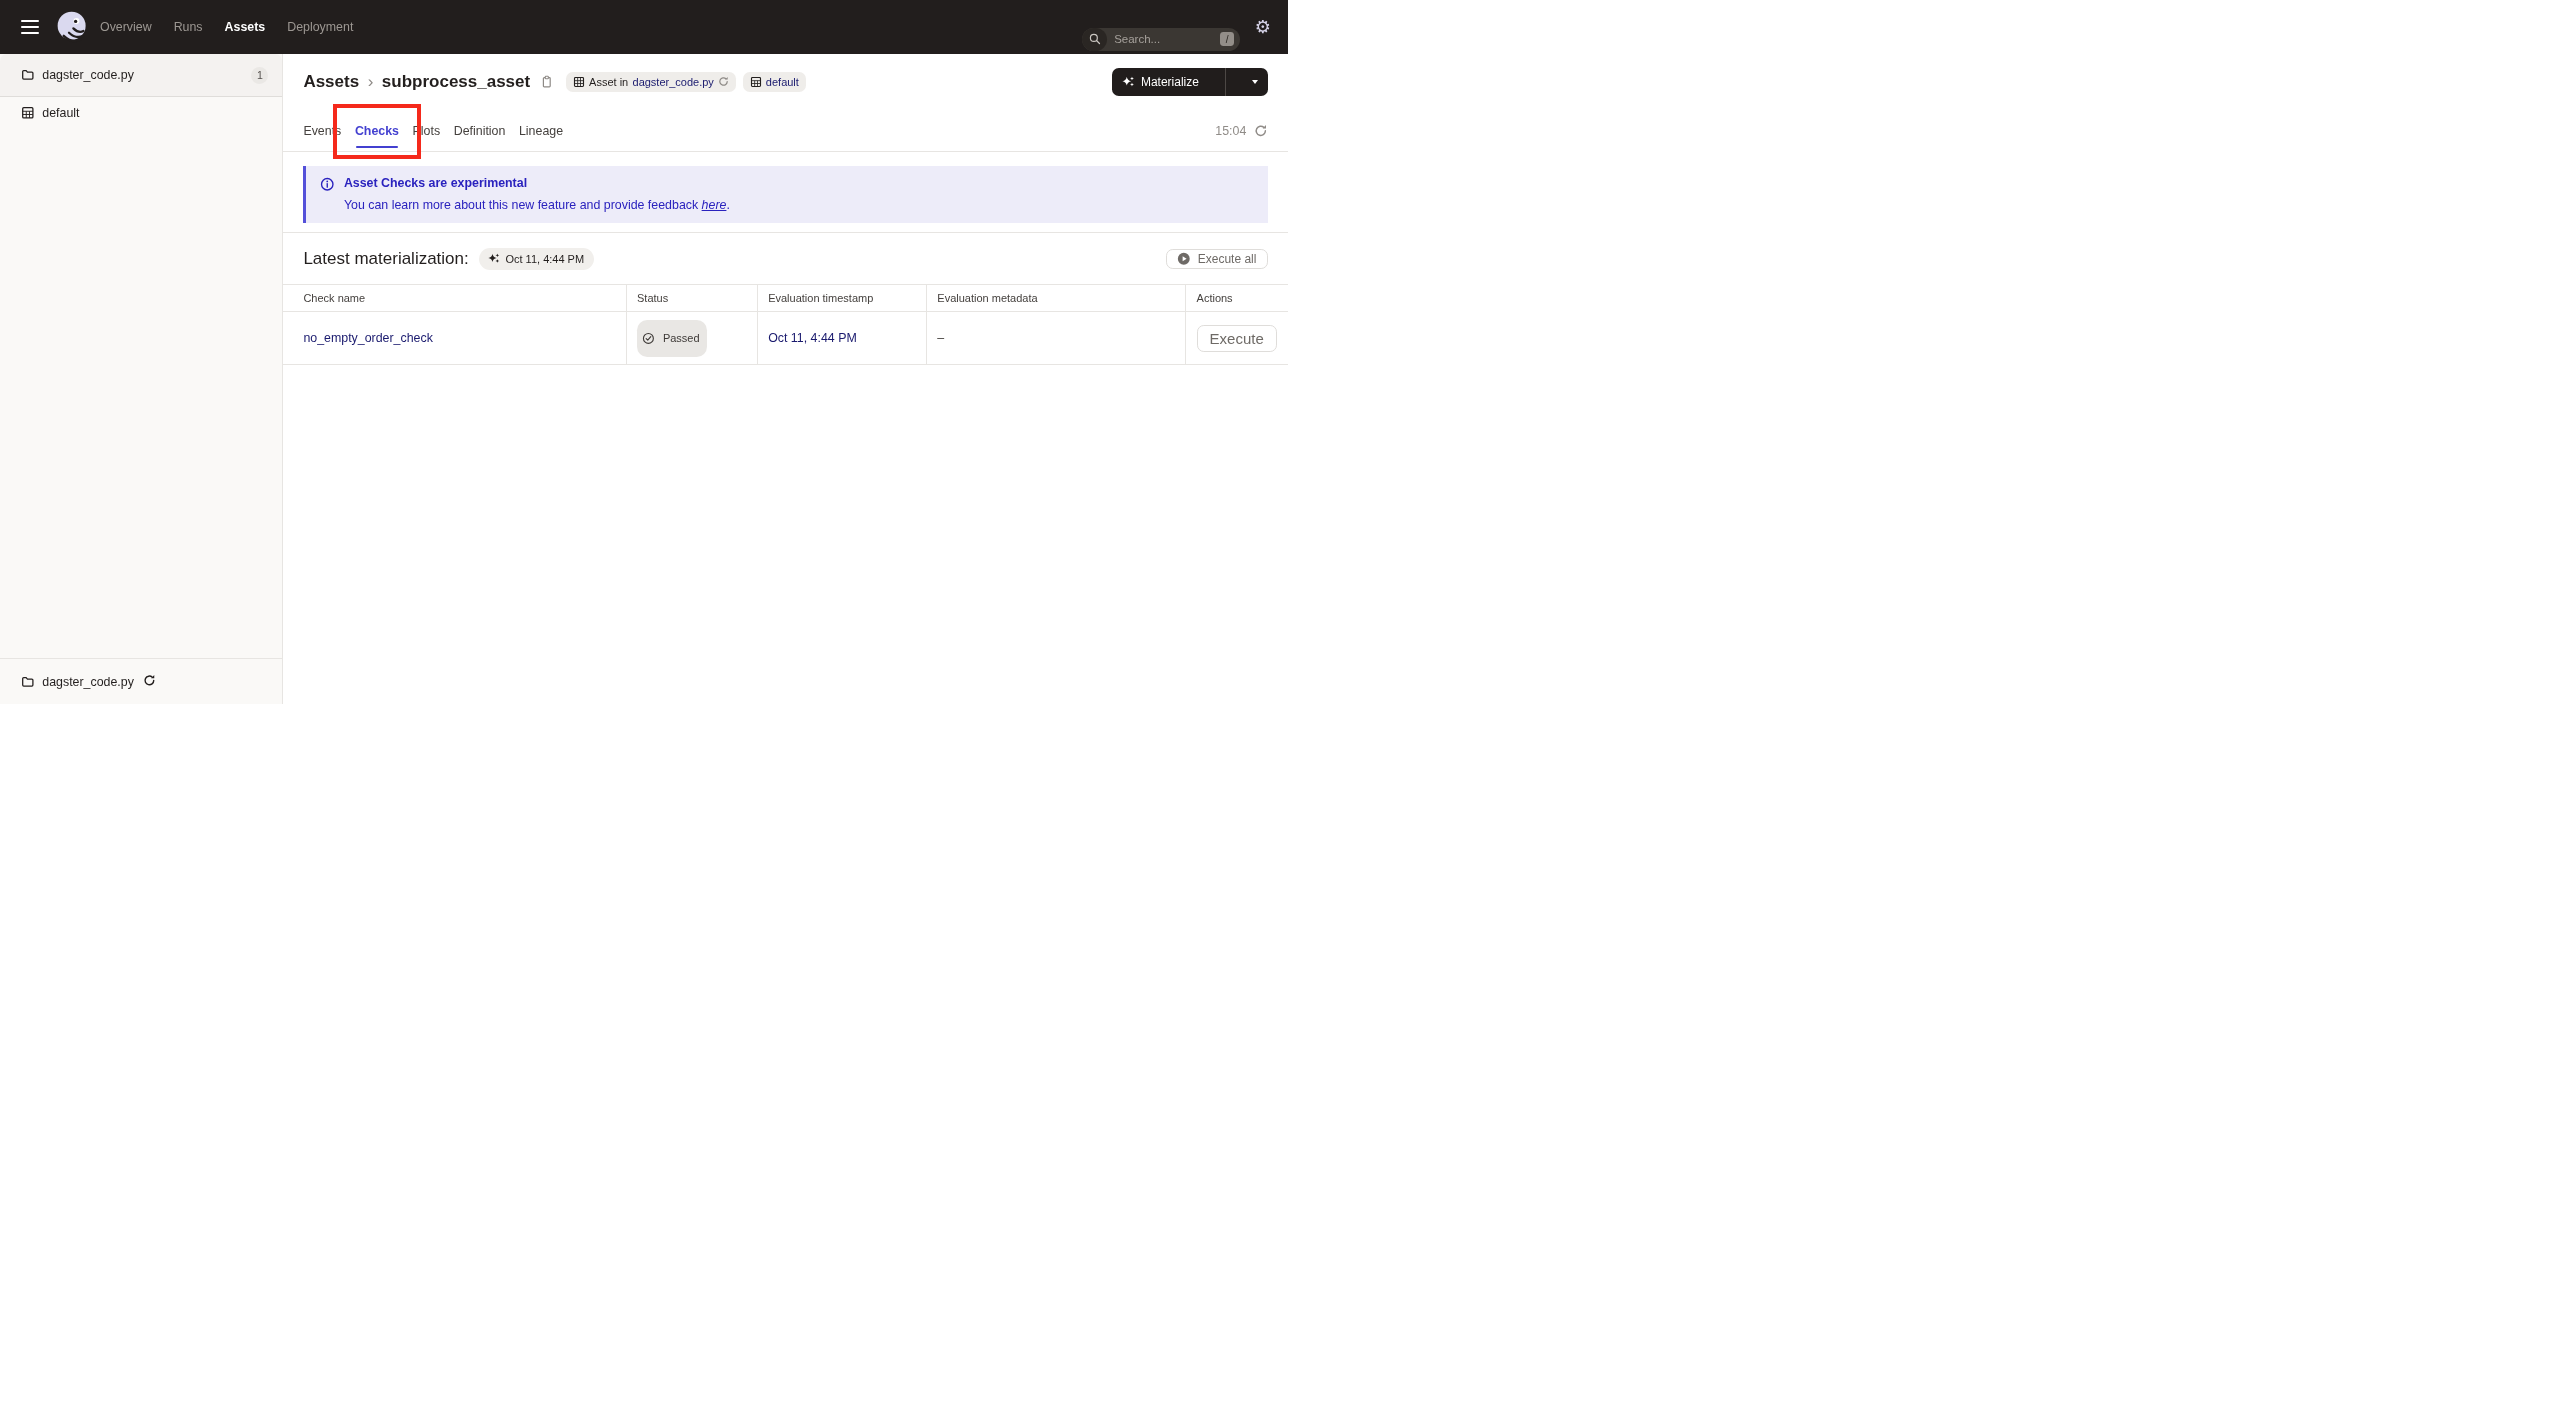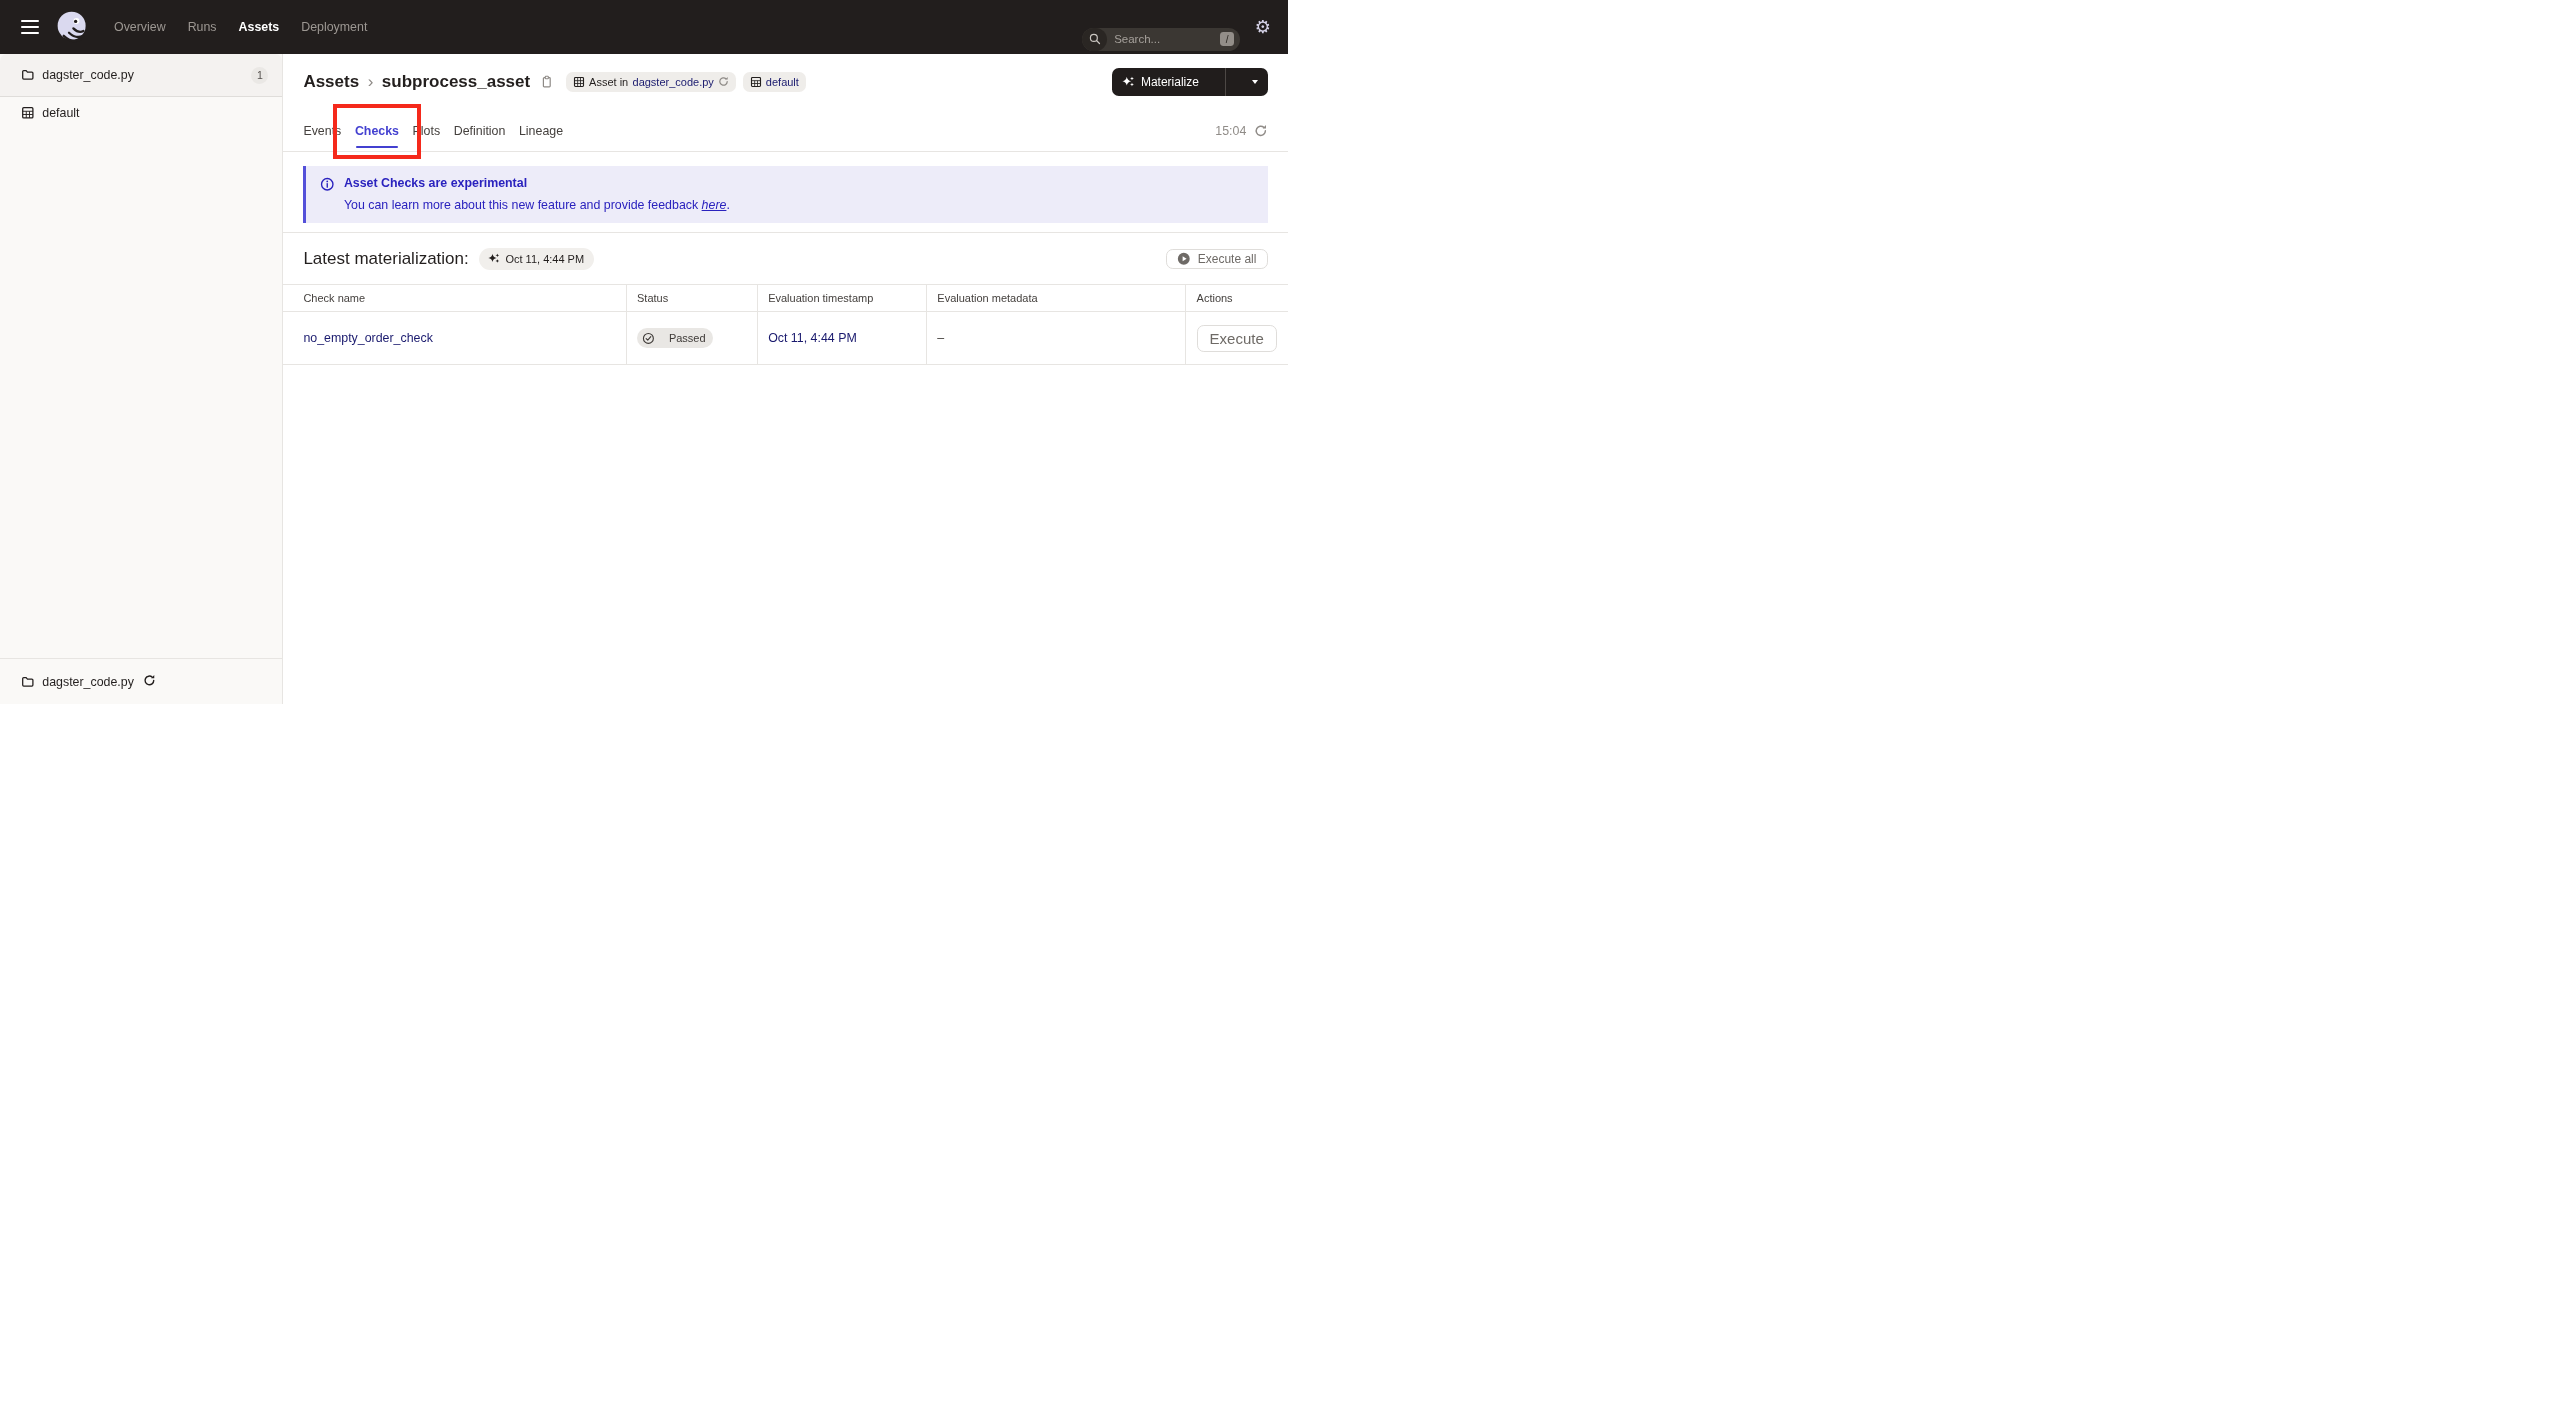--- a/index.html
+++ b/index.html
@@ -22,21 +22,21 @@
   }
   *{box-sizing:border-box;margin:0;padding:0;}
   html,body{width:1288px;height:704px;overflow:hidden;}
   body{font-family:"Liberation Sans",sans-serif;color:var(--text);background:#FFFFFF;}
 
   
   .topbar{height:54px;background:var(--topbar-bg);display:flex;align-items:center;padding:0 17px 0 21px;}
   .hamburger{width:18px;display:flex;flex-direction:column;gap:3.8px;cursor:pointer;}
   .hamburger span{display:block;height:2.2px;background:#FFFFFF;border-radius:0.9px;}
   .logo{margin-left:16px;width:35px;height:35px;display:flex;align-items:center;justify-content:center;}
-  .topnav{display:flex;align-items:center;gap:22px;margin-left:24px;}
+  .topnav{display:flex;align-items:center;gap:22px;margin-left:10px;}
   .topnav .navlink{font-size:12.4px;color:#9C9792;cursor:pointer;}
   .topnav .navlink.active{color:#FFFFFF;font-weight:700;}
   .searchbox{margin-left:auto;width:158px;height:23px;background:#3B3733;border-radius:12px;display:flex;align-items:center;overflow:hidden;margin-top:24px;}
   .search-circle{width:25px;height:23px;background:#2A2623;border-radius:12px;display:flex;align-items:center;justify-content:center;color:#C9C5C0;flex:none;}
   .search-ph{margin-left:6.8px;font-size:11.5px;color:#A5A09B;}
   .slash-key{margin-left:auto;margin-right:6px;width:14.5px;height:14.5px;background:#938E89;border-radius:3.4px;color:#292521;font-size:10.2px;display:flex;align-items:center;justify-content:center;}
   .gear{margin-left:14.5px;font-size:18px;color:#D4D1E6;line-height:1;cursor:pointer;}
 
   
   .app{display:flex;height:651px;}
@@ -93,21 +93,21 @@
   .play-circle{display:flex;color:#6E6A66;}
 
   
   table{width:100%;border-collapse:collapse;table-layout:fixed;}
   .checks-table{border-top:0.9px solid var(--border);}
   th{height:27px;font-size:11px;font-weight:400;color:#45413E;text-align:left;padding:0 10.2px;border-bottom:0.9px solid var(--border);}
   td{height:53px;font-size:12.4px;padding:0 10.2px;border-bottom:0.9px solid var(--border);vertical-align:middle;}
   th:not(:first-child),td:not(:first-child){border-left:0.9px solid var(--border);}
   th:first-child,td:first-child{padding-left:20.4px;}
   .cell-link{color:var(--link);cursor:pointer;}
-  .status-badge{display:inline-flex;align-items:center;gap:14px;height:20px;background:var(--badge-bg);border-radius:10.2px;padding:0 7.7px 0 5.1px;font-size:11px;color:#3E3A37;}
+  .status-badge{display:inline-flex;align-items:center;gap:8px;height:37px;background:var(--badge-bg);border-radius:10.2px;padding:0 7.7px 0 5.1px;font-size:11px;color:#3E3A37;}
   .status-badge .icon{display:flex;color:#3E3A37;}
   .exec-btn{height:27px;background:#FFFFFF;border:0.9px solid var(--border-dark);border-radius:6.8px;padding:0 12px;font-size:15px;color:var(--text-gray);font-family:"Liberation Sans",sans-serif;cursor:pointer;}
   .meta-dash{color:#45413E;}
 </style>
 </head>
 <body>
 
 <div class="topbar">
   <div class="hamburger">
       <span></span>

